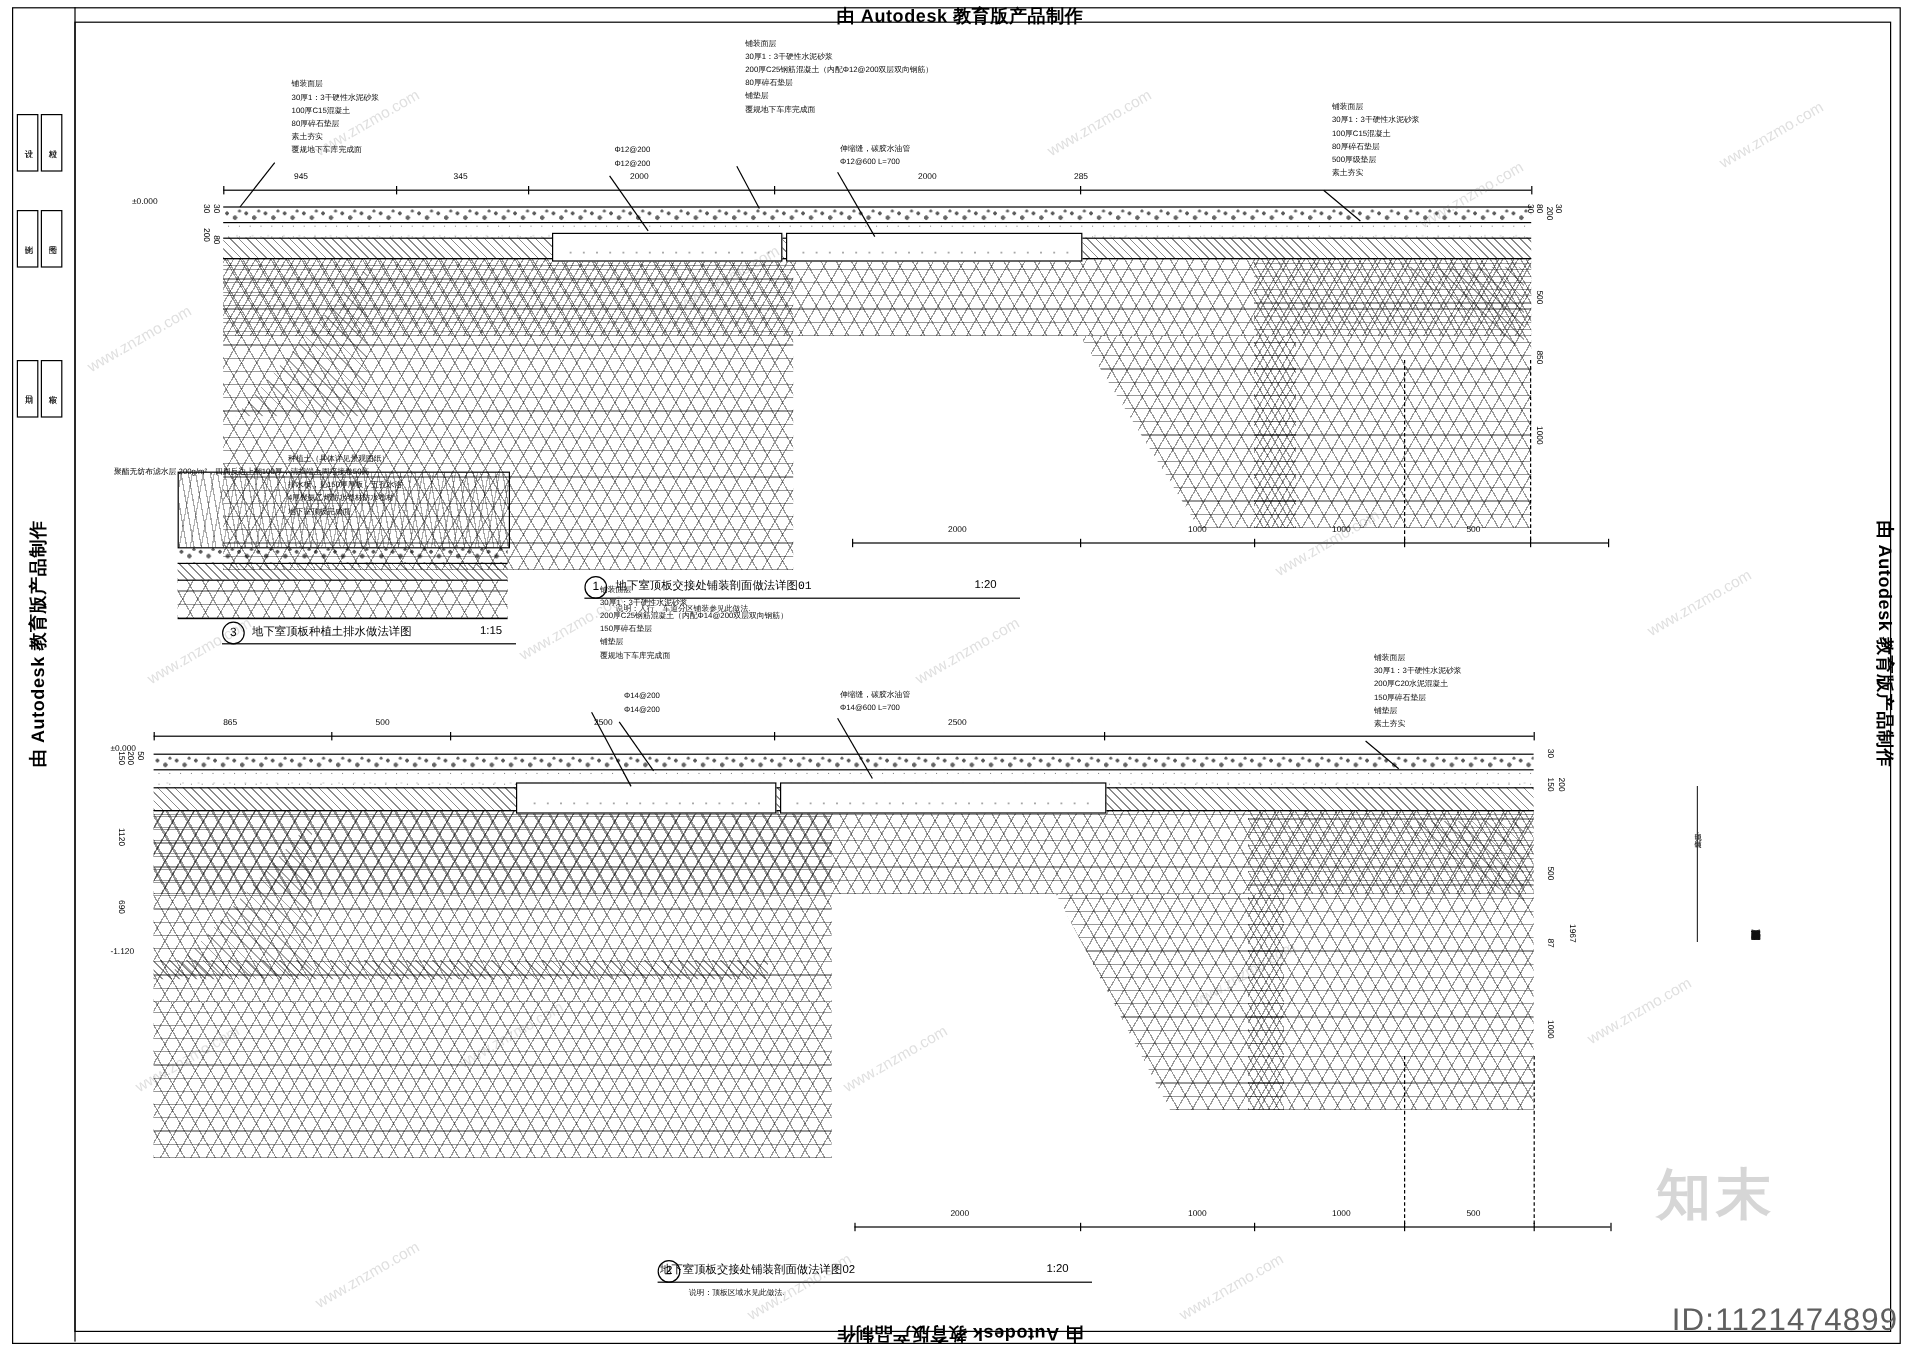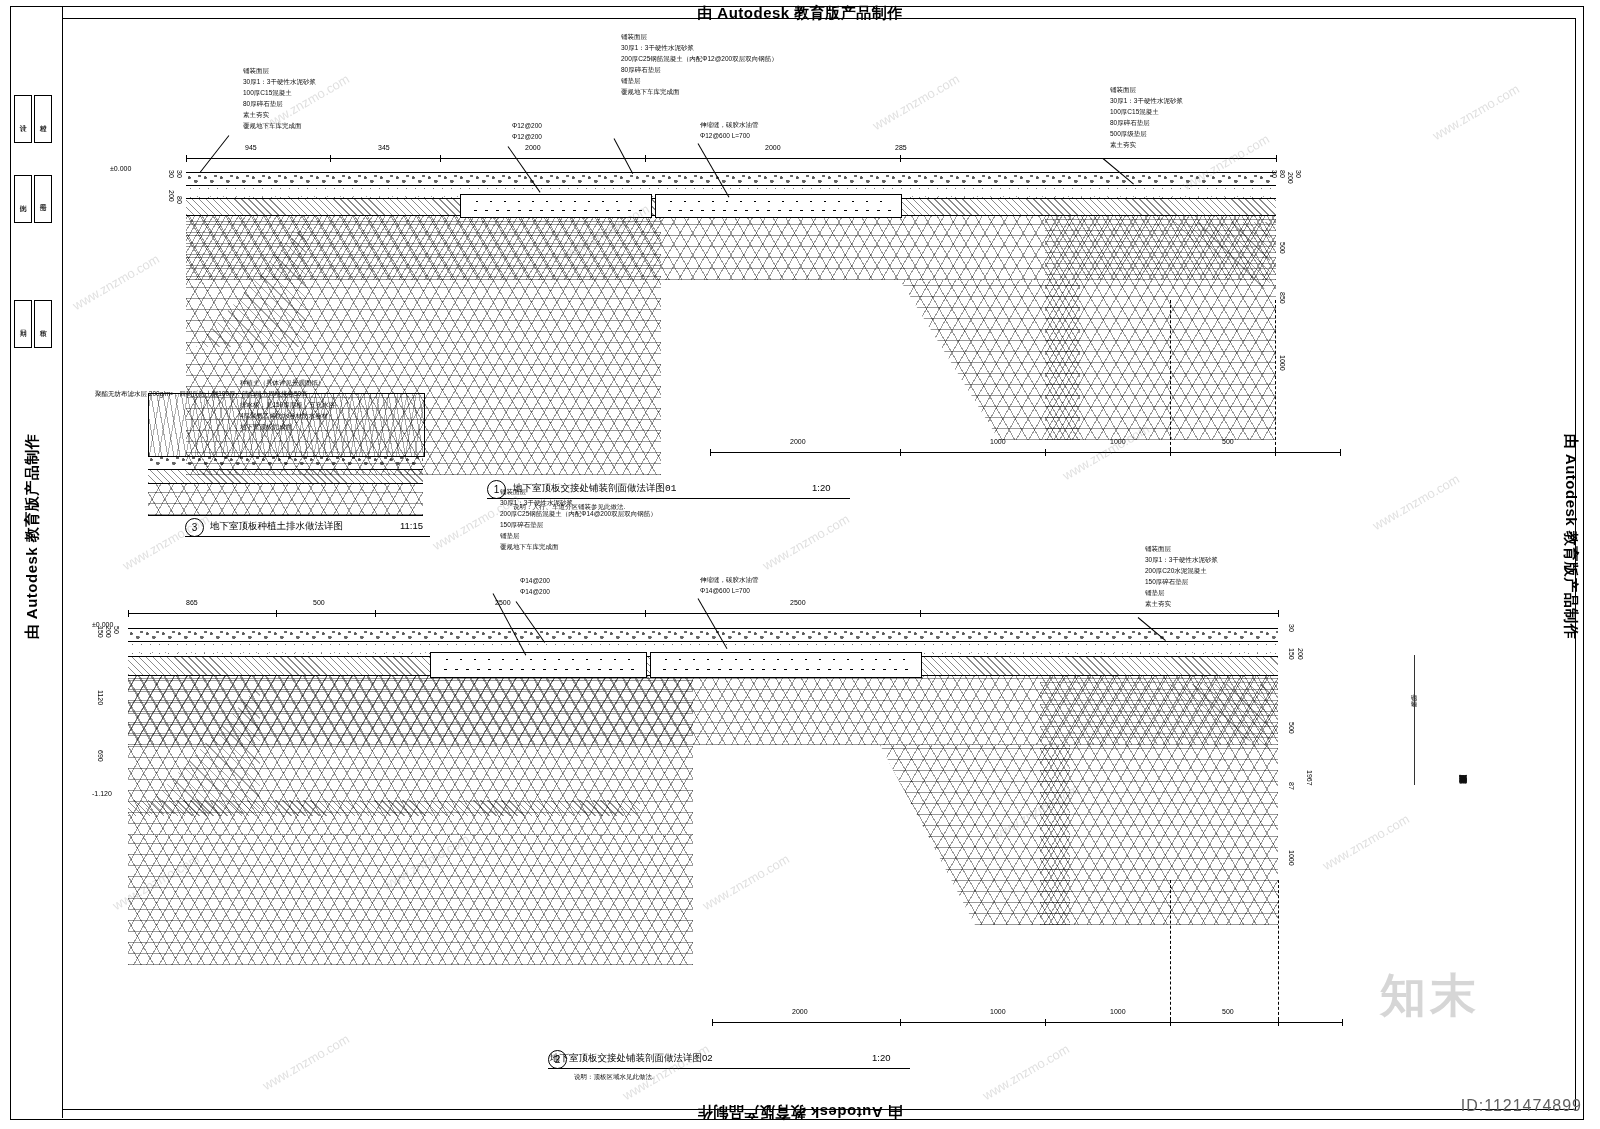--- a/index.html
+++ b/index.html
@@ -23,21 +23,21 @@
   .banner{font-weight:bold;font-size:15px;letter-spacing:.5px;color:#000;}
   #banner-top{left:0;top:4px;width:1600px;text-align:center;}
   #banner-bottom{left:0;top:1102px;width:1600px;text-align:center;transform:rotate(180deg);}
   #banner-left{left:-178px;top:527px;width:420px;text-align:center;transform:rotate(-90deg);}
   #banner-right{left:1360px;top:527px;width:420px;text-align:center;transform:rotate(90deg);}
 
   
   .wm{color:rgba(110,110,110,.22);font-size:13px;white-space:nowrap;
       transform:rotate(-30deg);transform-origin:left top;pointer-events:none;}
   .wm-logo{color:rgba(120,120,120,.30);font-size:46px;font-weight:bold;letter-spacing:4px;}
-  #wm-id{right:18px;bottom:14px;font-size:16px;color:#5f5f5f;letter-spacing:1px;}
+  #wm-id{right:18px;bottom:14px;font-size:26px;color:#5f5f5f;letter-spacing:1px;}
   .hl{height:1px;}           
   .vl{width:1px;}
   .lbl{position:absolute;font-size:6.5px;line-height:1.35;white-space:nowrap;color:#0a0a0a;}
   .dim{position:absolute;font-size:7px;color:#000;white-space:nowrap;}
   .lead{position:absolute;height:1px;background:#000;transform-origin:left center;}
   .hatch-conc{background-image:
       radial-gradient(rgba(0,0,0,.55) 0.6px, transparent 0.7px),
       radial-gradient(rgba(0,0,0,.4) 0.5px, transparent 0.6px);
       background-size:9px 9px, 13px 13px; background-position:0 0, 5px 6px;}
   .hatch-hex{background-image:
@@ -218,21 +218,21 @@
 <div class="abs vl" style="left:290px;top:393px;height:122px;"></div>
 
 <div class="lbl" style="left:240px;top:379px;">种植土（具体详见景观图纸）</div>
 <div class="lbl" style="left:95px;top:390px;">聚酯无纺布滤水层 200g/m²，四周反边上翻100厚，清扫端上周培接卷50高</div>
 <div class="lbl" style="left:240px;top:401px;">排水板，见150厚厚板，五孔水洛</div>
 <div class="lbl" style="left:240px;top:412px;">4厚聚氨乙烯防水卷材防水卷材</div>
 <div class="lbl" style="left:240px;top:423px;">地下室顶板完成面</div>
 
 <div class="bubble" style="left:185px;top:518px;">3</div>
 <div class="dtitle" style="left:210px;top:520px;">地下室顶板种植土排水做法详图</div>
-<div class="dtitle" style="left:400px;top:520px;">11:15</div>
+<div class="dtitle" style="left:400px;top:520px;">1:15</div>
 <div class="uline" style="left:185px;top:536px;width:245px;"></div>
 
 <div class="abs hatch-hex" style="left:128px;top:675px;width:565px;height:160px;"></div>
 <div class="abs hatch-hex" style="left:128px;top:675px;width:1150px;height:70px;"></div>
 <div class="abs hatch-hex" style="left:1040px;top:675px;width:238px;height:250px;"></div>
 <div class="abs hatch-hex" style="left:880px;top:745px;width:190px;height:180px;clip-path:polygon(0 0,100% 0,100% 100%,50% 100%);"></div>
 <div class="abs hatch-hex" style="left:128px;top:835px;width:565px;height:130px;"></div>
 <div class="abs" style="left:128px;top:675px;width:1150px;height:1px;background:#000;"></div>
 
 <div class="abs hatch-grav" style="left:128px;top:628px;width:1150px;height:12px;border-top:1px solid #000;border-bottom:1px solid #000;"></div>

